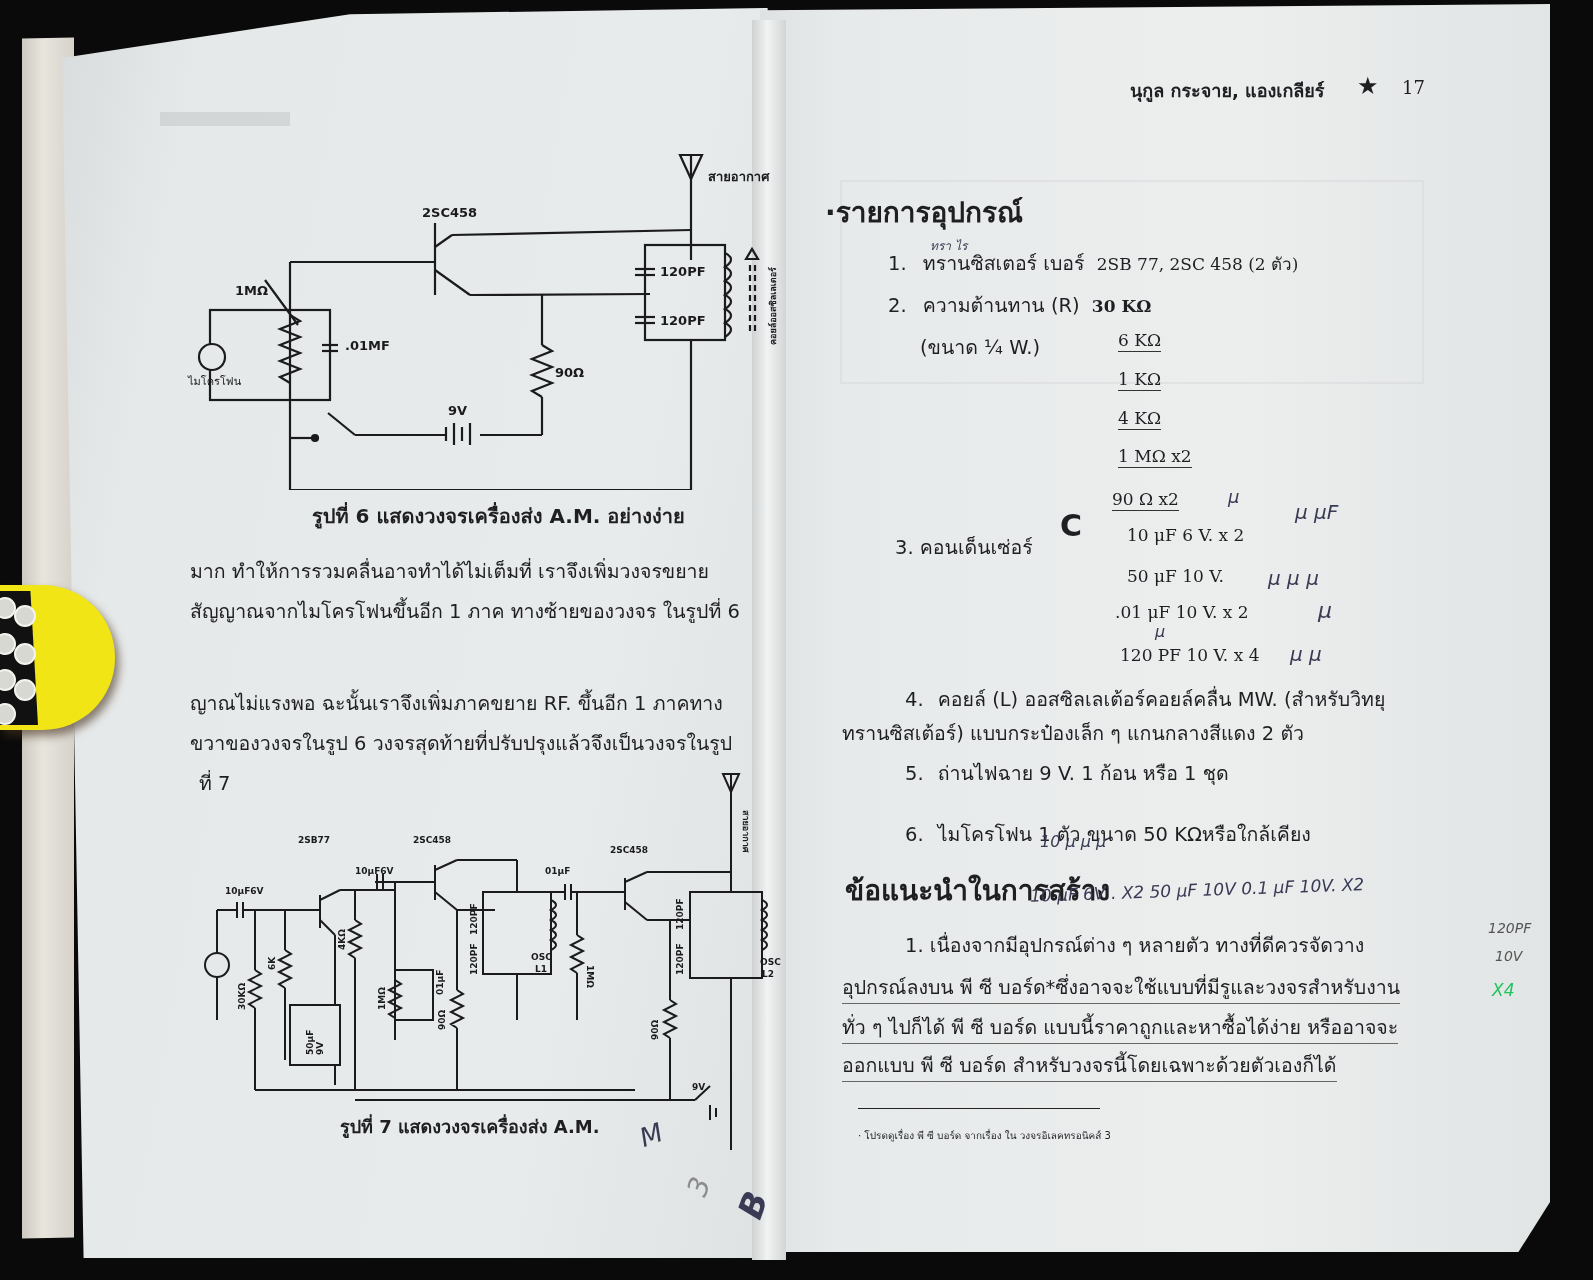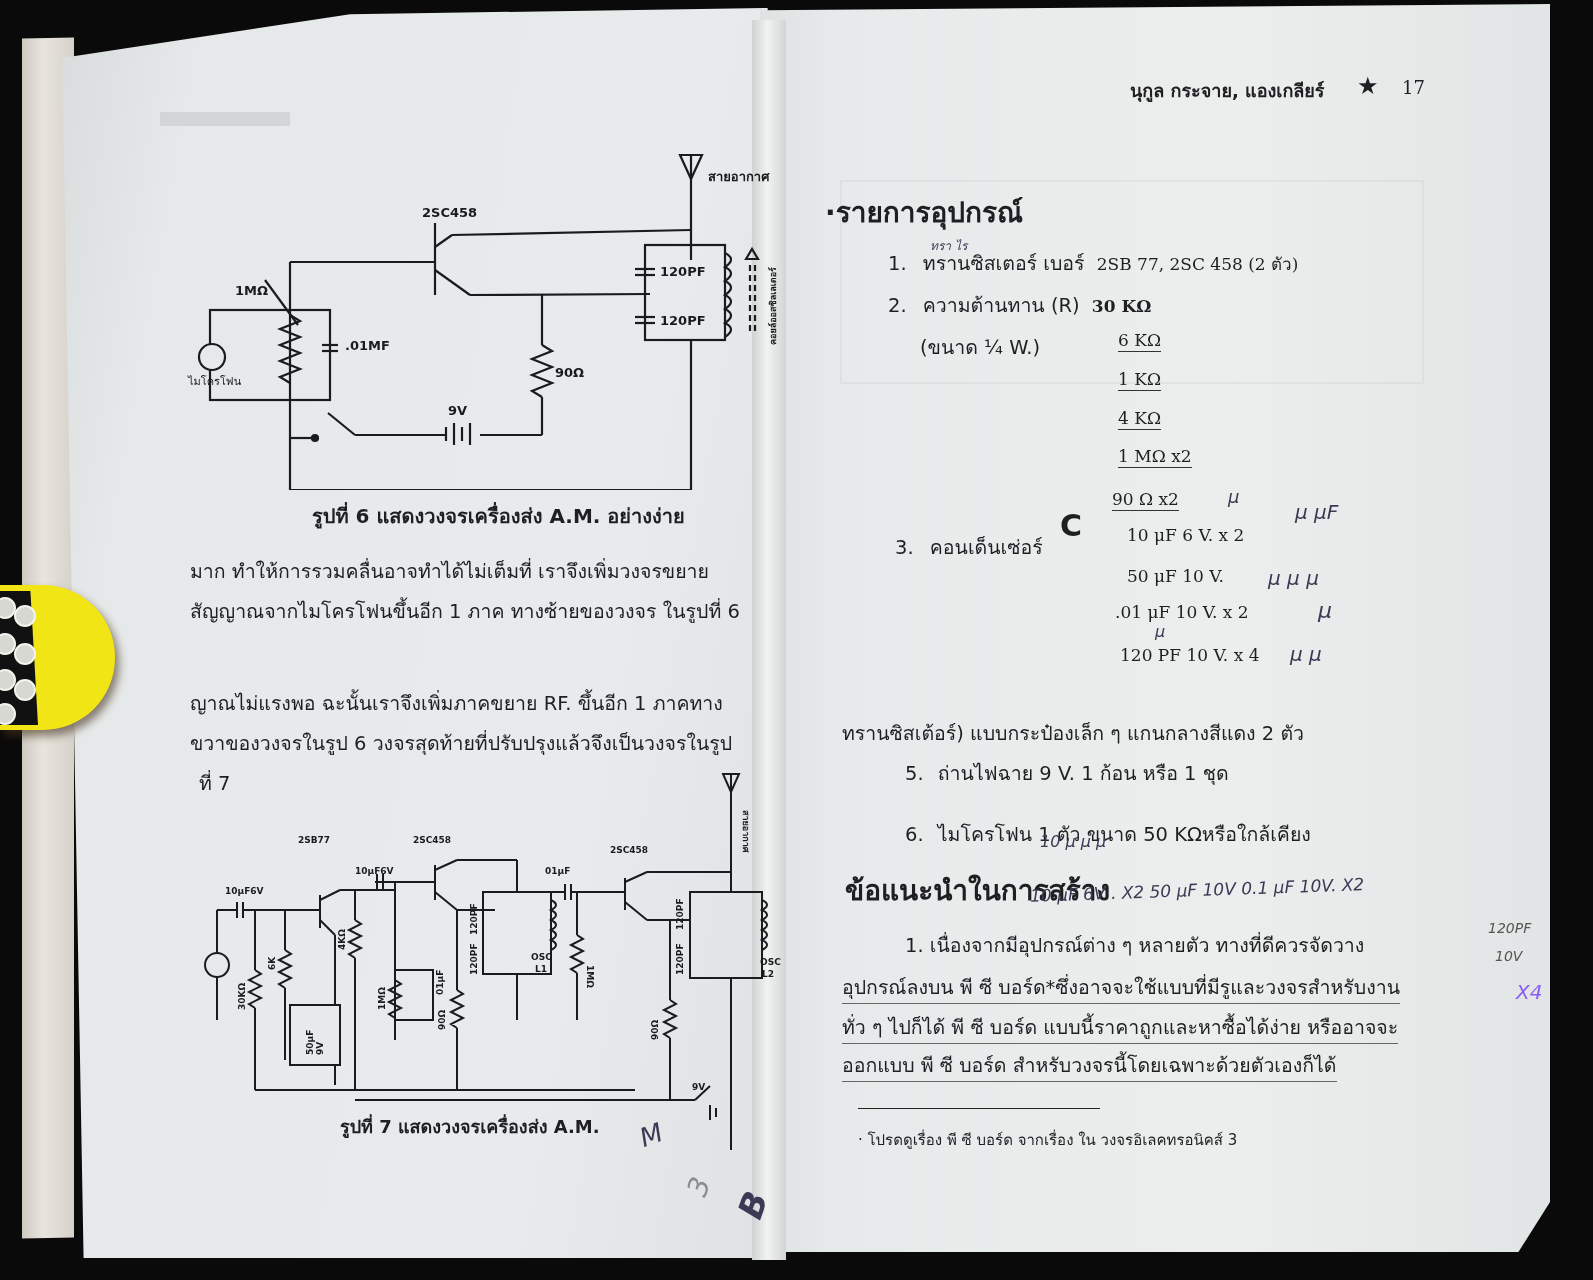--- a/index.html
+++ b/index.html
@@ -251,33 +251,37 @@
   <div class="abs thai item" style="left:920px;top:332px;">(ขนาด ¼ W.)</div>
   <div class="abs val u" style="left:1118px;top:330px;">6 KΩ</div>
   <div class="abs val u" style="left:1118px;top:369px;">1 KΩ</div>
   <div class="abs val u" style="left:1118px;top:408px;">4 KΩ</div>
   <div class="abs val u" style="left:1118px;top:446px;">1 MΩ x2</div>
   <div class="abs val u" style="left:1112px;top:489px;">90 Ω  x2</div>
   <div class="abs hand" style="left:1228px;top:486px;font-size:18px;">μ</div>
 
   <div class="abs thai item" style="left:895px;top:532px;">
     <span>3.</span>
-    <span style="margin-left:10px;">คอนเด็นเซ่อร์</span>
+    <span style="">คอนเด็นเซ่อร์</span>
   </div>
   <div class="abs" style="left:1060px;top:508px;font-size:30px;font-weight:bold;font-family:'DejaVu Sans',sans-serif;">C</div>
   <div class="abs val" style="left:1127px;top:525px;">10 μF   6 V. x 2</div>
   <div class="abs hand" style="left:1295px;top:500px;font-size:20px;">μ μF</div>
   <div class="abs val" style="left:1127px;top:566px;">50 μF  10 V.</div>
   <div class="abs hand" style="left:1268px;top:566px;font-size:20px;">μ μ μ</div>
   <div class="abs val" style="left:1115px;top:602px;">.01 μF  10 V. x 2</div>
   <div class="abs hand" style="left:1318px;top:598px;font-size:22px;">μ</div>
   <div class="abs hand" style="left:1155px;top:622px;font-size:16px;">μ</div>
   <div class="abs val" style="left:1120px;top:645px;">120 PF  10 V. x 4</div>
   <div class="abs hand" style="left:1290px;top:642px;font-size:20px;">μ μ</div>
 
+  <div class="abs thai item" style="left:905px;top:684px;">
+    <span>4.</span>
+    <span style="margin-left:8px;">คอยล์ (L) ออสซิลเลเต้อร์คอยล์คลื่น MW. (สำหรับวิทยุ</span>
+  </div>
   <div class="abs thai item" style="left:842px;top:718px;">ทรานซิสเต้อร์) แบบกระป๋องเล็ก ๆ แกนกลางสีแดง 2 ตัว</div>
 
   <div class="abs thai item" style="left:905px;top:758px;">
     <span>5.</span>
     <span style="margin-left:8px;">ถ่านไฟฉาย 9 V. 1 ก้อน หรือ 1 ชุด</span>
   </div>
 
   <div class="abs thai item" style="left:905px;top:819px;">
     <span>6.</span>
     <span style="margin-left:8px;">ไมโครโฟน 1 ตัว ขนาด 50 KΩหรือใกล้เคียง</span>
@@ -287,24 +291,24 @@
   <div class="abs thai section" style="left:845px;top:868px;">ข้อแนะนำในการสร้าง</div>
   <div class="abs hand" style="left:1030px;top:880px;font-size:17px;transform:rotate(-2deg);white-space:nowrap;">10 μF 6V . X2  50 μF 10V  0.1 μF 10V. X2</div>
 
   <div class="abs thai item" style="left:905px;top:930px;">1.  เนื่องจากมีอุปกรณ์ต่าง ๆ หลายตัว     ทางที่ดีควรจัดวาง</div>
   <div class="abs thai item" style="left:842px;top:972px;border-bottom:1px solid #666;">อุปกรณ์ลงบน พี ซี บอร์ด*ซึ่งอาจจะใช้แบบที่มีรูและวงจรสำหรับงาน</div>
   <div class="abs thai item" style="left:842px;top:1012px;border-bottom:1px solid #666;">ทั่ว ๆ ไปก็ได้  พี ซี บอร์ด แบบนี้ราคาถูกและหาซื้อได้ง่าย  หรืออาจจะ</div>
   <div class="abs thai item" style="left:842px;top:1050px;border-bottom:1px solid #666;">ออกแบบ พี ซี บอร์ด สำหรับวงจรนี้โดยเฉพาะด้วยตัวเองก็ได้</div>
 
   <div class="abs hand" style="left:1488px;top:920px;font-size:14px;color:#555;">120PF</div>
   <div class="abs hand" style="left:1495px;top:948px;font-size:14px;color:#555;">10V</div>
-  <div class="abs hand" style="left:1492px;top:980px;font-size:20px;color:#8b5cf6;margin-left:24px;">X4</div>
+  <div class="abs hand" style="left:1492px;top:980px;font-size:17px;color:#22c55e;">X4</div>
 
   <div class="abs" style="left:858px;top:1108px;width:242px;height:0;border-top:1.6px solid #222;"></div>
-  <div class="abs thai" style="left:858px;top:1128px;font-size:15px;">· โปรดดูเรื่อง พี ซี บอร์ด จากเรื่อง ใน วงจรอิเลคทรอนิคส์ 3</div>
+  <div class="abs thai" style="left:858px;top:1128px;font-size:10px;">· โปรดดูเรื่อง พี ซี บอร์ด จากเรื่อง ใน วงจรอิเลคทรอนิคส์ 3</div>
 
   <div class="clip">
     <div class="clip-yellow"></div>
     <div class="clip-black"></div>
     <div class="dot" style="left:-6px;top:12px;"></div>
     <div class="dot" style="left:14px;top:20px;"></div>
     <div class="dot" style="left:-6px;top:48px;"></div>
     <div class="dot" style="left:14px;top:58px;"></div>
     <div class="dot" style="left:-6px;top:84px;"></div>
     <div class="dot" style="left:14px;top:94px;"></div>

